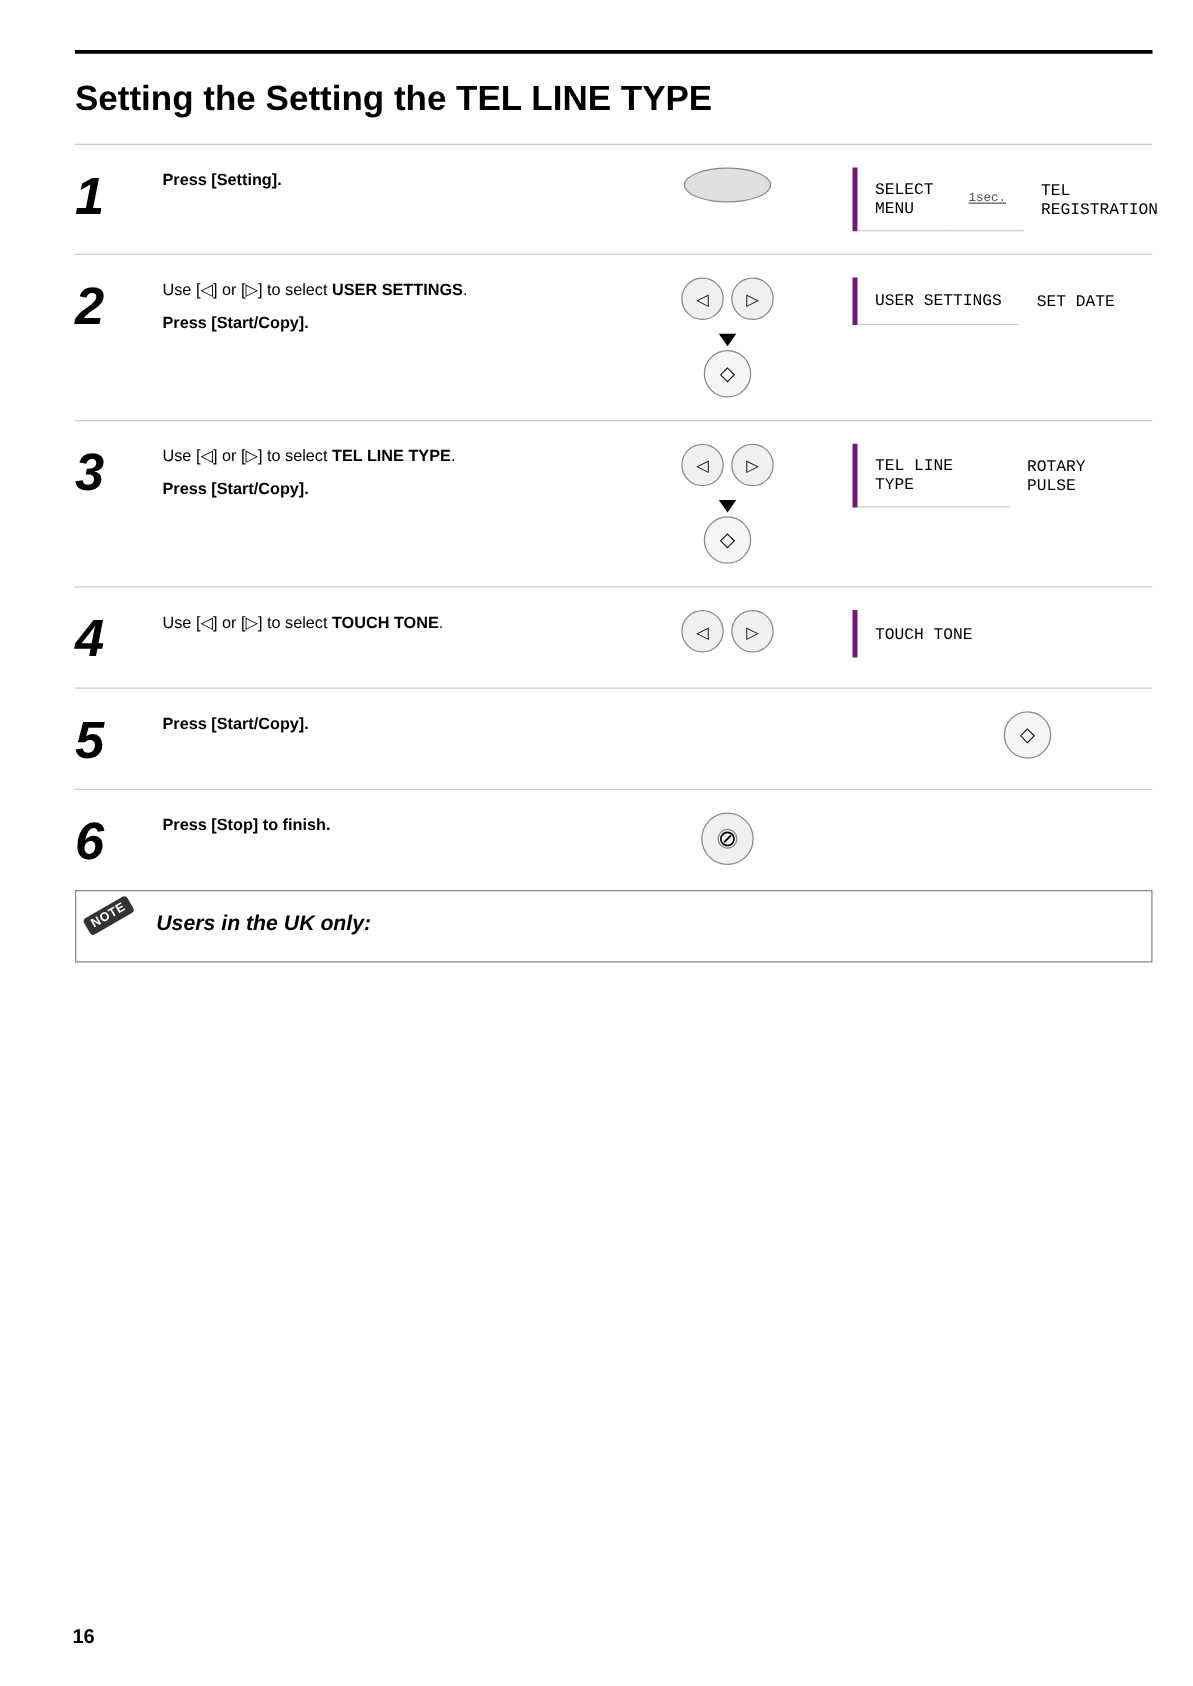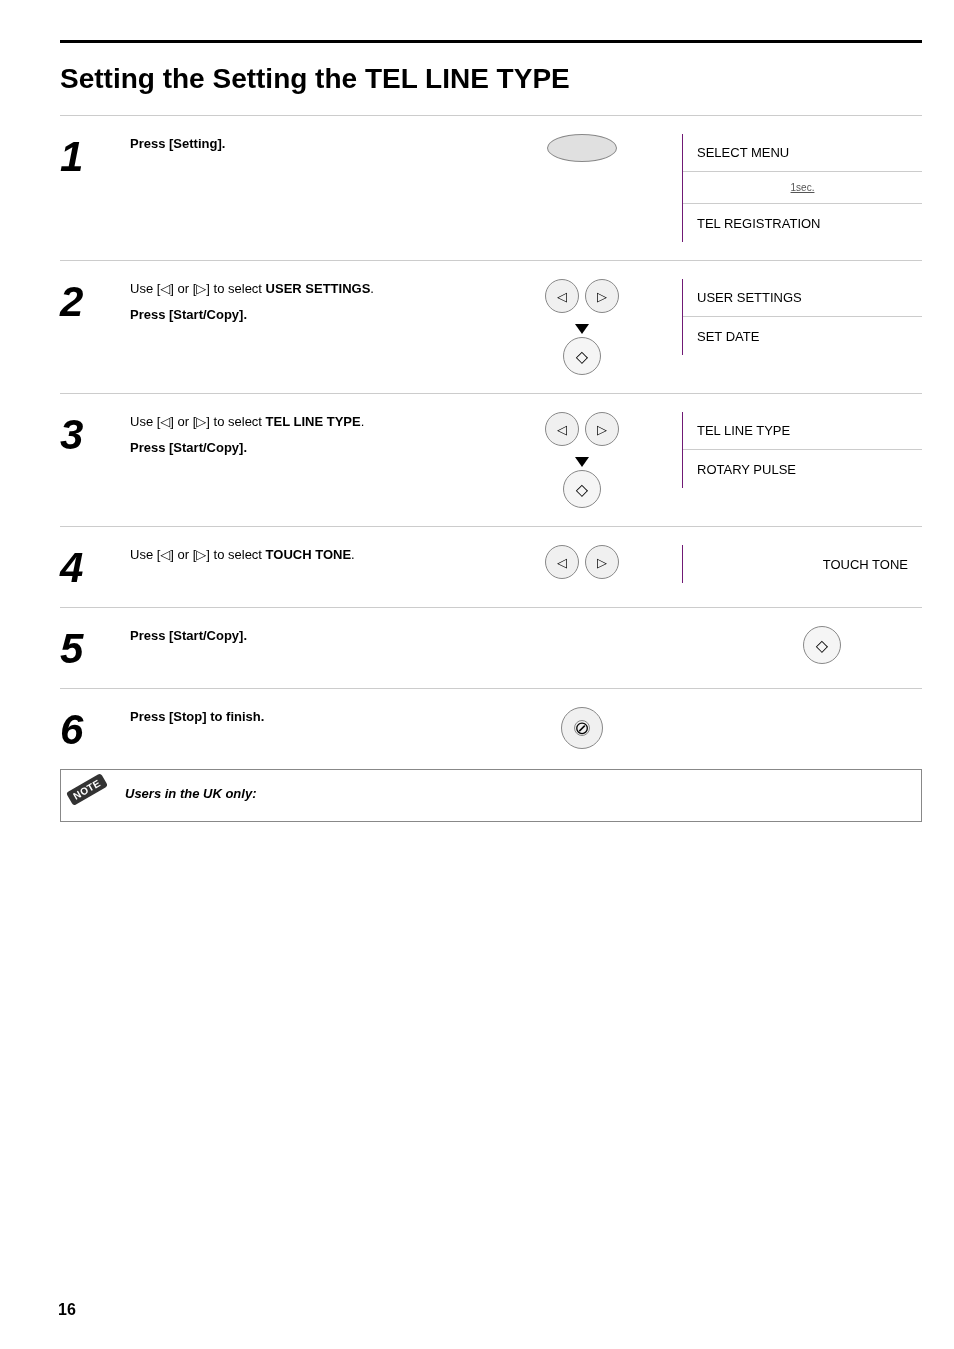--- a/index.html
+++ b/index.html
@@ -77,23 +77,24 @@
       display: flex;
       flex-direction: column;
       align-items: center;
       justify-content: center;
       flex-shrink: 0;
     }
 
     .step-display-area {
       width: 240px;
       flex-shrink: 0;
-      border-left: 1px solid #701a75;
-      display: flex;
-      flex-direction: column;
+      border-left: 4px solid #701a75;
+      display: flex;
+      flex-direction: row;
+      font-family: Liberation Mono, monospace;
     }
 
     .display-row {
       border-bottom: 1px solid #ccc;
       padding: 10px 14px;
       font-size: 13px;
       min-height: 38px;
       display: flex;
       align-items: center;
       position: relative;
@@ -194,21 +195,21 @@
       border-radius: 3px;
       transform: rotate(-30deg);
       display: inline-block;
       position: absolute;
       left: 6px;
       top: 12px;
       letter-spacing: 0.5px;
     }
 
     .note-text {
-      font-size: 13px;
+      font-size: 17px;
       margin-left: 44px;
       font-weight: 700;
       font-style: italic;
     }
 
     .page-number {
       position: absolute;
       bottom: 30px;
       left: 58px;
       font-size: 16px;

